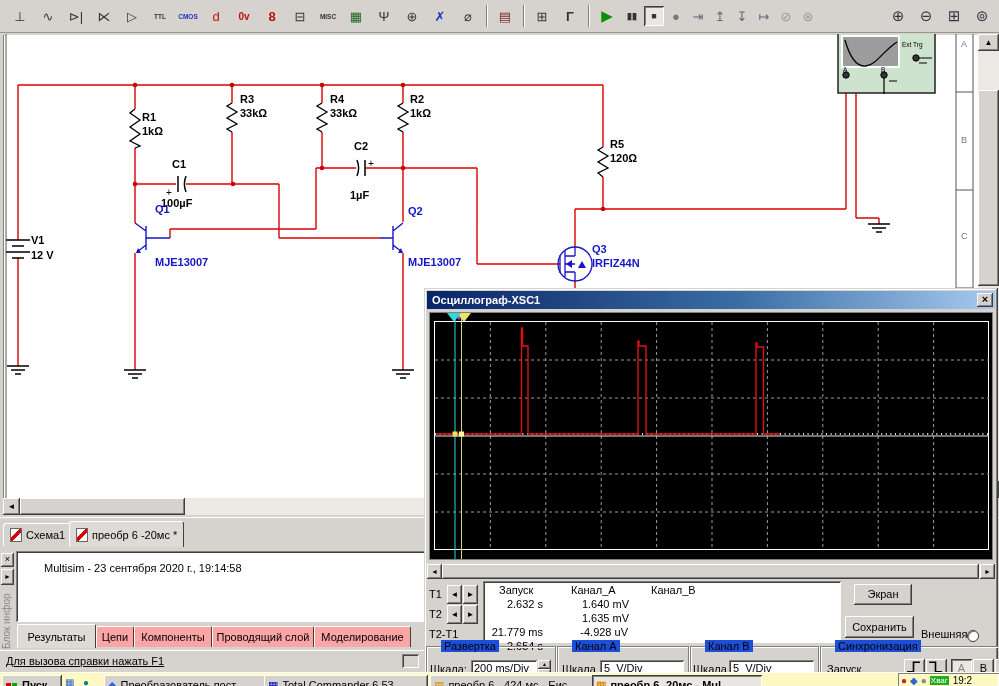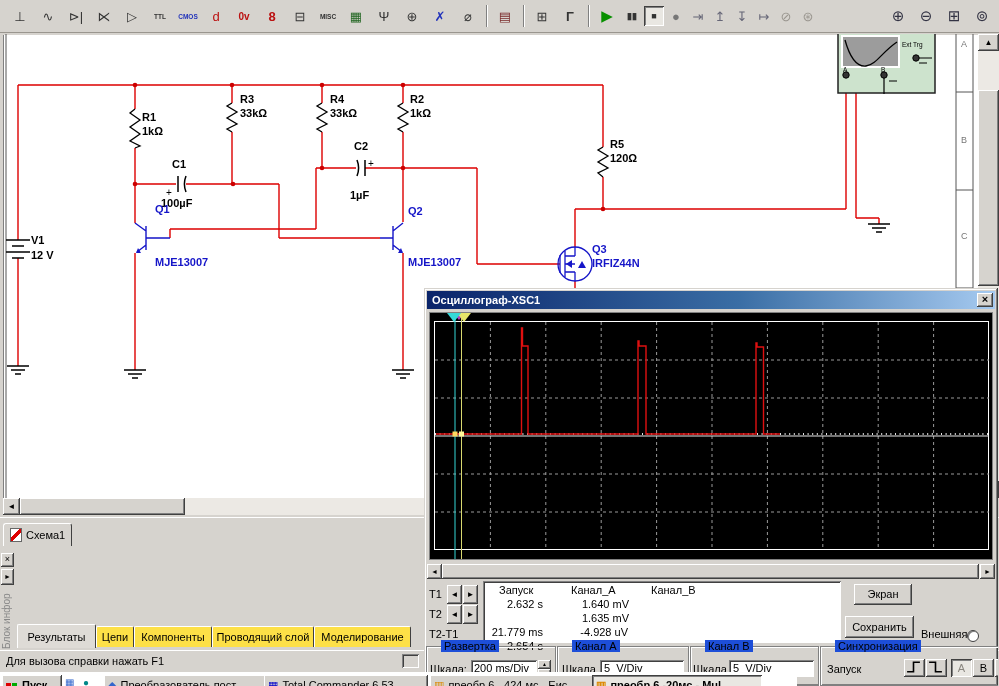--- a/index.html
+++ b/index.html
@@ -18,21 +18,21 @@
   .clab{font:bold 11px "Liberation Sans",sans-serif;fill:#000;}
   .blab{fill:#1515c8;}
   .zlab{font:9px "Liberation Sans",sans-serif;fill:#777;}
   .slab{font:6.5px "Liberation Sans",sans-serif;fill:#000;}
   .scrtrack{background:#ece9e4;}
   .tab{position:absolute;background:#d6d3ce;border:1px solid #404040;border-bottom:none;
        border-top-color:#fff;border-left-color:#fff;border-radius:3px 3px 0 0;
        display:flex;align-items:center;padding:0 6px;height:22px;gap:4px;}
   .docicon{display:inline-block;width:10px;height:12px;background:#fff;border:1px solid #666;
        background-image:linear-gradient(135deg,transparent 40%,#d00 40%,#d00 60%,transparent 60%);}
-  .rtab{position:absolute;background:#fde047;border:1px solid #404040;border-top-color:#fff;border-left-color:#fff;
+  .rtab{position:absolute;background:#fca5a5;border:1px solid #404040;border-top-color:#fff;border-left-color:#fff;
        border-bottom:none;border-radius:2px 2px 0 0;display:flex;align-items:center;justify-content:center;height:20px;}
   .cell{position:absolute;font-size:11px;white-space:nowrap;}
   .group-title{position:absolute;top:-7px;left:14px;background:#1d4ed8;padding:0 3px;font-size:11px;}
   .taskbtn{position:absolute;top:2px;height:20px;display:flex;align-items:center;gap:4px;padding:0 4px;
        font-size:11px;white-space:nowrap;overflow:hidden;}
   .trayico{font-size:10px;margin-left:3px;}
 </style>
 </head>
 <body>
 
@@ -202,47 +202,54 @@
     <div class="abs btn3d" style="left:17px;top:0;width:165px;height:17px;"></div>
     <div class="abs btn3d" style="left:958px;top:0;width:17px;height:17px;text-align:center;font-size:8px;line-height:17px;">►</div>
   </div>
 </div>
 
 <div class="abs" style="left:0;top:517px;width:999px;height:30px;background:#d6d3ce;border-top:1px solid #fff;">
   <div class="tab" style="left:3px;top:5px;">
     <span class="docicon"></span>
     <span>Схема1</span>
   </div>
+  <div class="tab" style="left:69px;top:3px;height:25px;background:#dedbd6;">
+    <span class="docicon"></span>
+    <span>преобр 6 -20мс *</span>
+  </div>
 </div>
 
 <div class="abs" style="left:0;top:547px;width:999px;height:103px;background:#d6d3ce;">
   <div class="abs" style="left:0;top:4px;width:15px;height:99px;">
     <div class="abs btn3d" style="left:1px;top:2px;width:13px;height:14px;text-align:center;line-height:13px;font-size:9px;">×</div>
     <div class="abs btn3d" style="left:1px;top:18px;width:13px;height:16px;text-align:center;line-height:15px;font-size:7px;">►</div>
     <div class="abs" style="left:1px;top:38px;width:13px;height:60px;writing-mode:vertical-rl;transform:rotate(180deg);font-size:10px;color:#888;overflow:hidden;">Блок инфор</div>
   </div>
+  <div class="abs sunken" style="left:16px;top:4px;width:412px;height:71px;overflow:hidden;">
+    <div class="abs" style="left:28px;top:11px;white-space:nowrap;">Multisim  -  23 сентября 2020 г., 19:14:58</div>
+  </div>
   <div class="rtab" style="left:17px;top:77px;width:77px;height:23px;background:#dedbd6;">
       <span>Результаты</span>
     </div>
   <div class="rtab" style="left:96px;top:79px;width:36px;">
       <span>Цепи</span>
     </div>
   <div class="rtab" style="left:134px;top:79px;width:76px;">
       <span>Компоненты</span>
     </div>
   <div class="rtab" style="left:212px;top:79px;width:100px;">
       <span>Проводящий слой</span>
     </div>
   <div class="rtab" style="left:314px;top:79px;width:95px;">
       <span>Моделирование</span>
     </div>
 </div>
 
 <div class="abs" style="left:0;top:650px;width:999px;height:22px;background:#d6d3ce;border-top:1px solid #fff;">
-  <span class="abs" style="left:6px;top:4px;">Для вызова справки нажать F1</span>
+  <span class="abs" style="left:6px;top:4px;text-decoration:underline;">Для вызова справки нажать F1</span>
   <div class="abs sunken" style="left:402px;top:3px;width:17px;height:14px;background:#d6d3ce;"></div>
 </div>
 
 <div class="abs" style="left:424px;top:288px;width:574px;height:398px;background:#d6d3ce;z-index:10;overflow:hidden;
             box-shadow:inset -1px -1px 0 #404040,inset 1px 1px 0 #d6d3ce,inset -2px -2px 0 #808080,inset 2px 2px 0 #ffffff;">
 
   <div class="abs" style="left:3px;top:3px;width:568px;height:18px;background:linear-gradient(90deg,#0a246a,#3a6ea5 55%,#a6caf0);display:flex;align-items:center;">
     <span style="color:#fff;font-weight:bold;font-size:11px;padding-left:5px;">Осциллограф-XSC1</span>
     <div class="abs btn3d" style="right:2px;top:2px;width:16px;height:14px;text-align:center;line-height:12px;font-size:11px;font-weight:bold;">×</div>
   </div>
@@ -338,21 +345,21 @@
       <svg width="19" height="16" viewBox="0 0 10 10">
           <path d="M1,2 H5 V8 H9" stroke="#000" fill="none" stroke-width="1"></path>
         </svg>
     </div>
     <div class="abs pressed" style="left:130px;top:12px;width:21px;height:18px;text-align:center;line-height:18px;color:#8a867f;">А</div>
     <div class="abs btn3d" style="left:152px;top:12px;width:21px;height:18px;text-align:center;line-height:18px;">B</div>
     <div class="abs btn3d" style="left:174px;top:12px;width:42px;height:18px;text-align:center;line-height:18px;">Внеш</div>
   </div>
 </div>
 
-<div class="abs" style="left:0;top:672px;width:797px;height:14px;background:#ffffff;border-top:1px solid #fff;z-index:20;overflow:hidden;">
+<div class="abs" style="left:0;top:672px;width:999px;height:14px;background:#fef9c3;border-top:1px solid #fff;z-index:20;overflow:hidden;">
   <div class="abs btn3d taskbtn" style="left:2px;width:52px;font-weight:bold;">
     <span style="display:inline-block;width:5px;height:5px;background:#d00;box-shadow:6px 0 0 #0a0,0 6px 0 #00a,6px 6px 0 #dd0;margin-right:7px;"></span>
     <span>Пуск</span>
   </div>
   <span class="abs trayico" style="left:62px;top:4px;color:#36c;">▦</span>
   <span class="abs trayico" style="left:80px;top:4px;color:#088;">●</span>
   <div class="abs btn3d taskbtn" style="left:104px;width:156px;">
     <span style="color:#36c;">◆</span>
     <span>Преобразователь пост...</span>
   </div>

